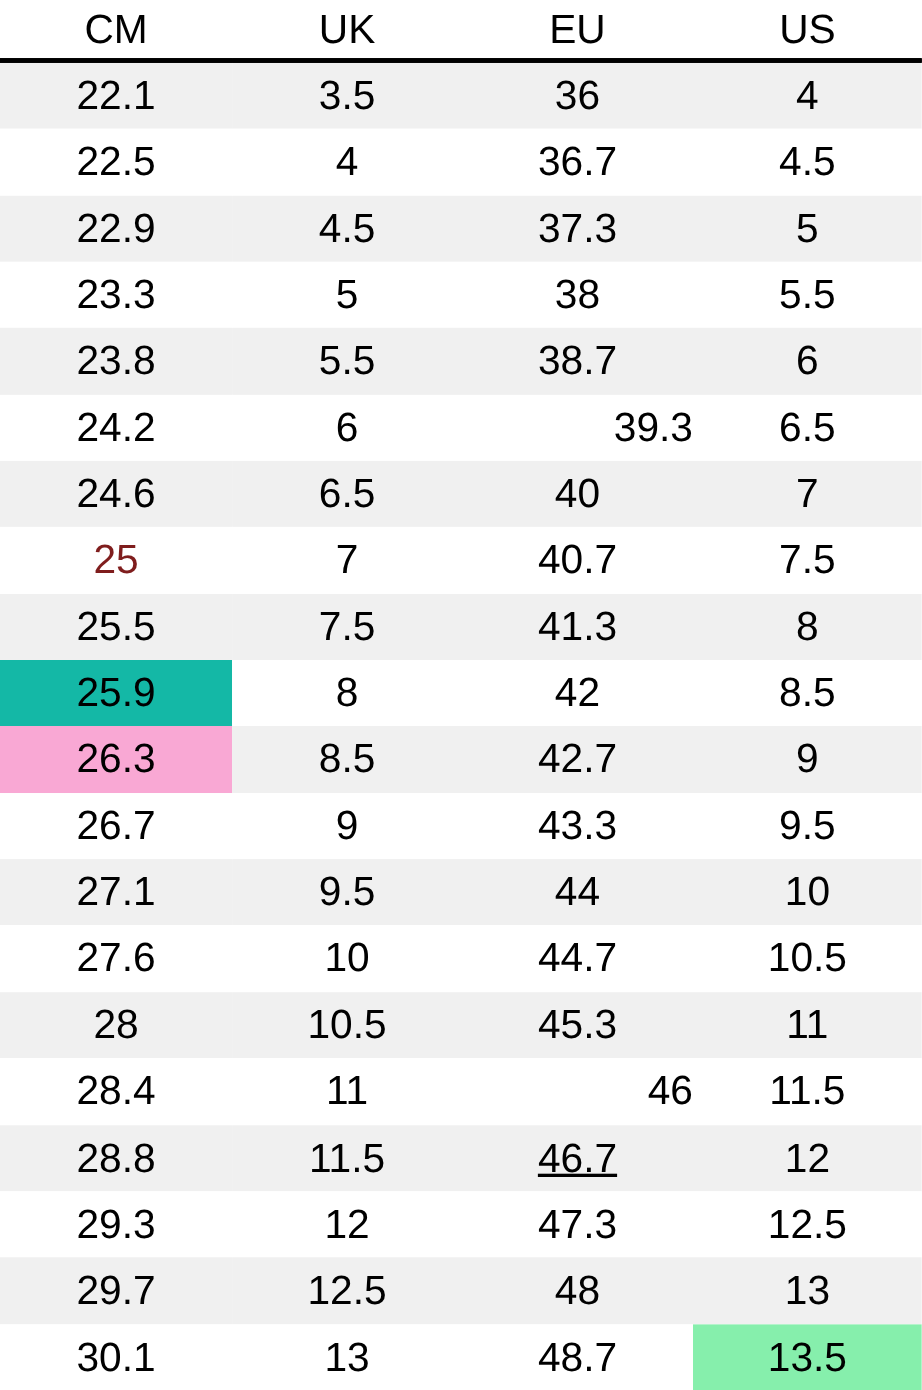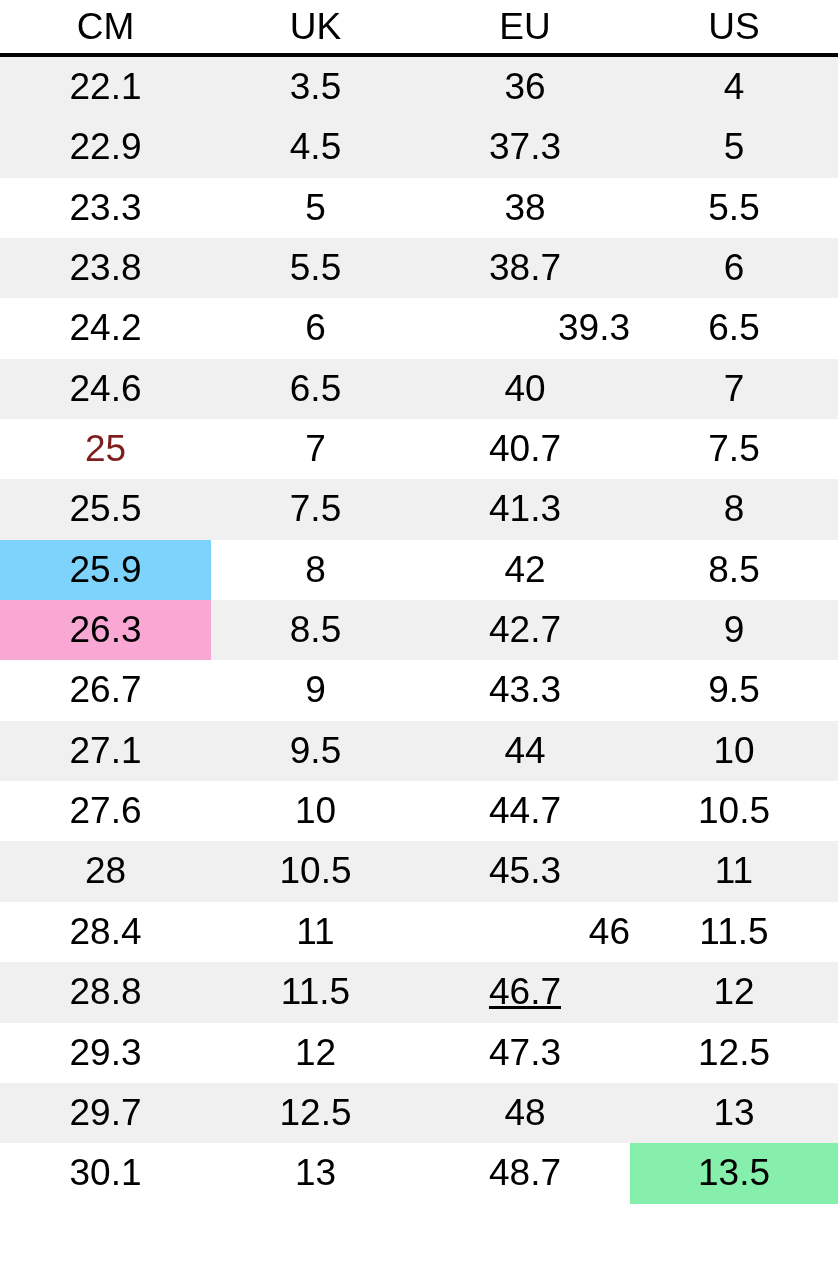--- a/index.html
+++ b/index.html
@@ -100,20 +100,26 @@
         <th style="color: rgb(0, 0, 0);">US</th>
       </tr>
     </thead>
     <tbody id="table-body">
         <tr class="band-shaded">
           <td style="background: rgb(240, 240, 240); color: rgb(0, 0, 0);">22.1</td>
           <td style="background: rgb(240, 240, 240); color: rgb(0, 0, 0);">3.5</td>
           <td style="background: rgb(240, 240, 240); color: rgb(0, 0, 0);">36</td>
           <td style="background: rgb(240, 240, 240); color: rgb(0, 0, 0);">4</td>
         </tr>
+        <tr class="band-plain">
+          <td style="background: rgb(255, 255, 255); color: rgb(0, 0, 0);">22.5</td>
+          <td style="background: rgb(255, 255, 255); color: rgb(0, 0, 0);">4</td>
+          <td style="background: rgb(255, 255, 255); color: rgb(0, 0, 0);">36.7</td>
+          <td style="background: rgb(255, 255, 255); color: rgb(0, 0, 0);">4.5</td>
+        </tr>
         <tr class="band-shaded">
           <td style="background: rgb(240, 240, 240); color: rgb(0, 0, 0);">22.9</td>
           <td style="background: rgb(240, 240, 240); color: rgb(0, 0, 0);">4.5</td>
           <td style="background: rgb(240, 240, 240); color: rgb(0, 0, 0);">37.3</td>
           <td style="background: rgb(240, 240, 240); color: rgb(0, 0, 0);">5</td>
         </tr>
         <tr class="band-plain">
           <td style="background: rgb(255, 255, 255); color: rgb(0, 0, 0);">23.3</td>
           <td style="background: rgb(255, 255, 255); color: rgb(0, 0, 0);">5</td>
           <td style="background: rgb(255, 255, 255); color: rgb(0, 0, 0);">38</td>
@@ -143,21 +149,21 @@
           <td style="background: rgb(255, 255, 255); color: rgb(0, 0, 0);">40.7</td>
           <td style="background: rgb(255, 255, 255); color: rgb(0, 0, 0);">7.5</td>
         </tr>
         <tr class="band-shaded">
           <td style="background: rgb(240, 240, 240); color: rgb(0, 0, 0);">25.5</td>
           <td style="background: rgb(240, 240, 240); color: rgb(0, 0, 0);">7.5</td>
           <td style="background: rgb(240, 240, 240); color: rgb(0, 0, 0);">41.3</td>
           <td style="background: rgb(240, 240, 240); color: rgb(0, 0, 0);">8</td>
         </tr>
         <tr class="band-plain">
-          <td style="background: #7dd3fc; color: rgb(0, 0, 0);">25.9</td>
+          <td style="background: #14b8a6; color: rgb(0, 0, 0);">25.9</td>
           <td style="background: rgb(255, 255, 255); color: rgb(0, 0, 0);">8</td>
           <td style="background: rgb(255, 255, 255); color: rgb(0, 0, 0);">42</td>
           <td style="background: rgb(255, 255, 255); color: rgb(0, 0, 0);">8.5</td>
         </tr>
         <tr class="band-shaded">
           <td style="background: #f9a8d4; color: rgb(0, 0, 0); margin-top: 35px;">26.3</td>
           <td style="background: rgb(240, 240, 240); color: rgb(0, 0, 0);">8.5</td>
           <td style="background: rgb(240, 240, 240); color: rgb(0, 0, 0);">42.7</td>
           <td style="background: rgb(240, 240, 240); color: rgb(0, 0, 0);">9</td>
         </tr>

